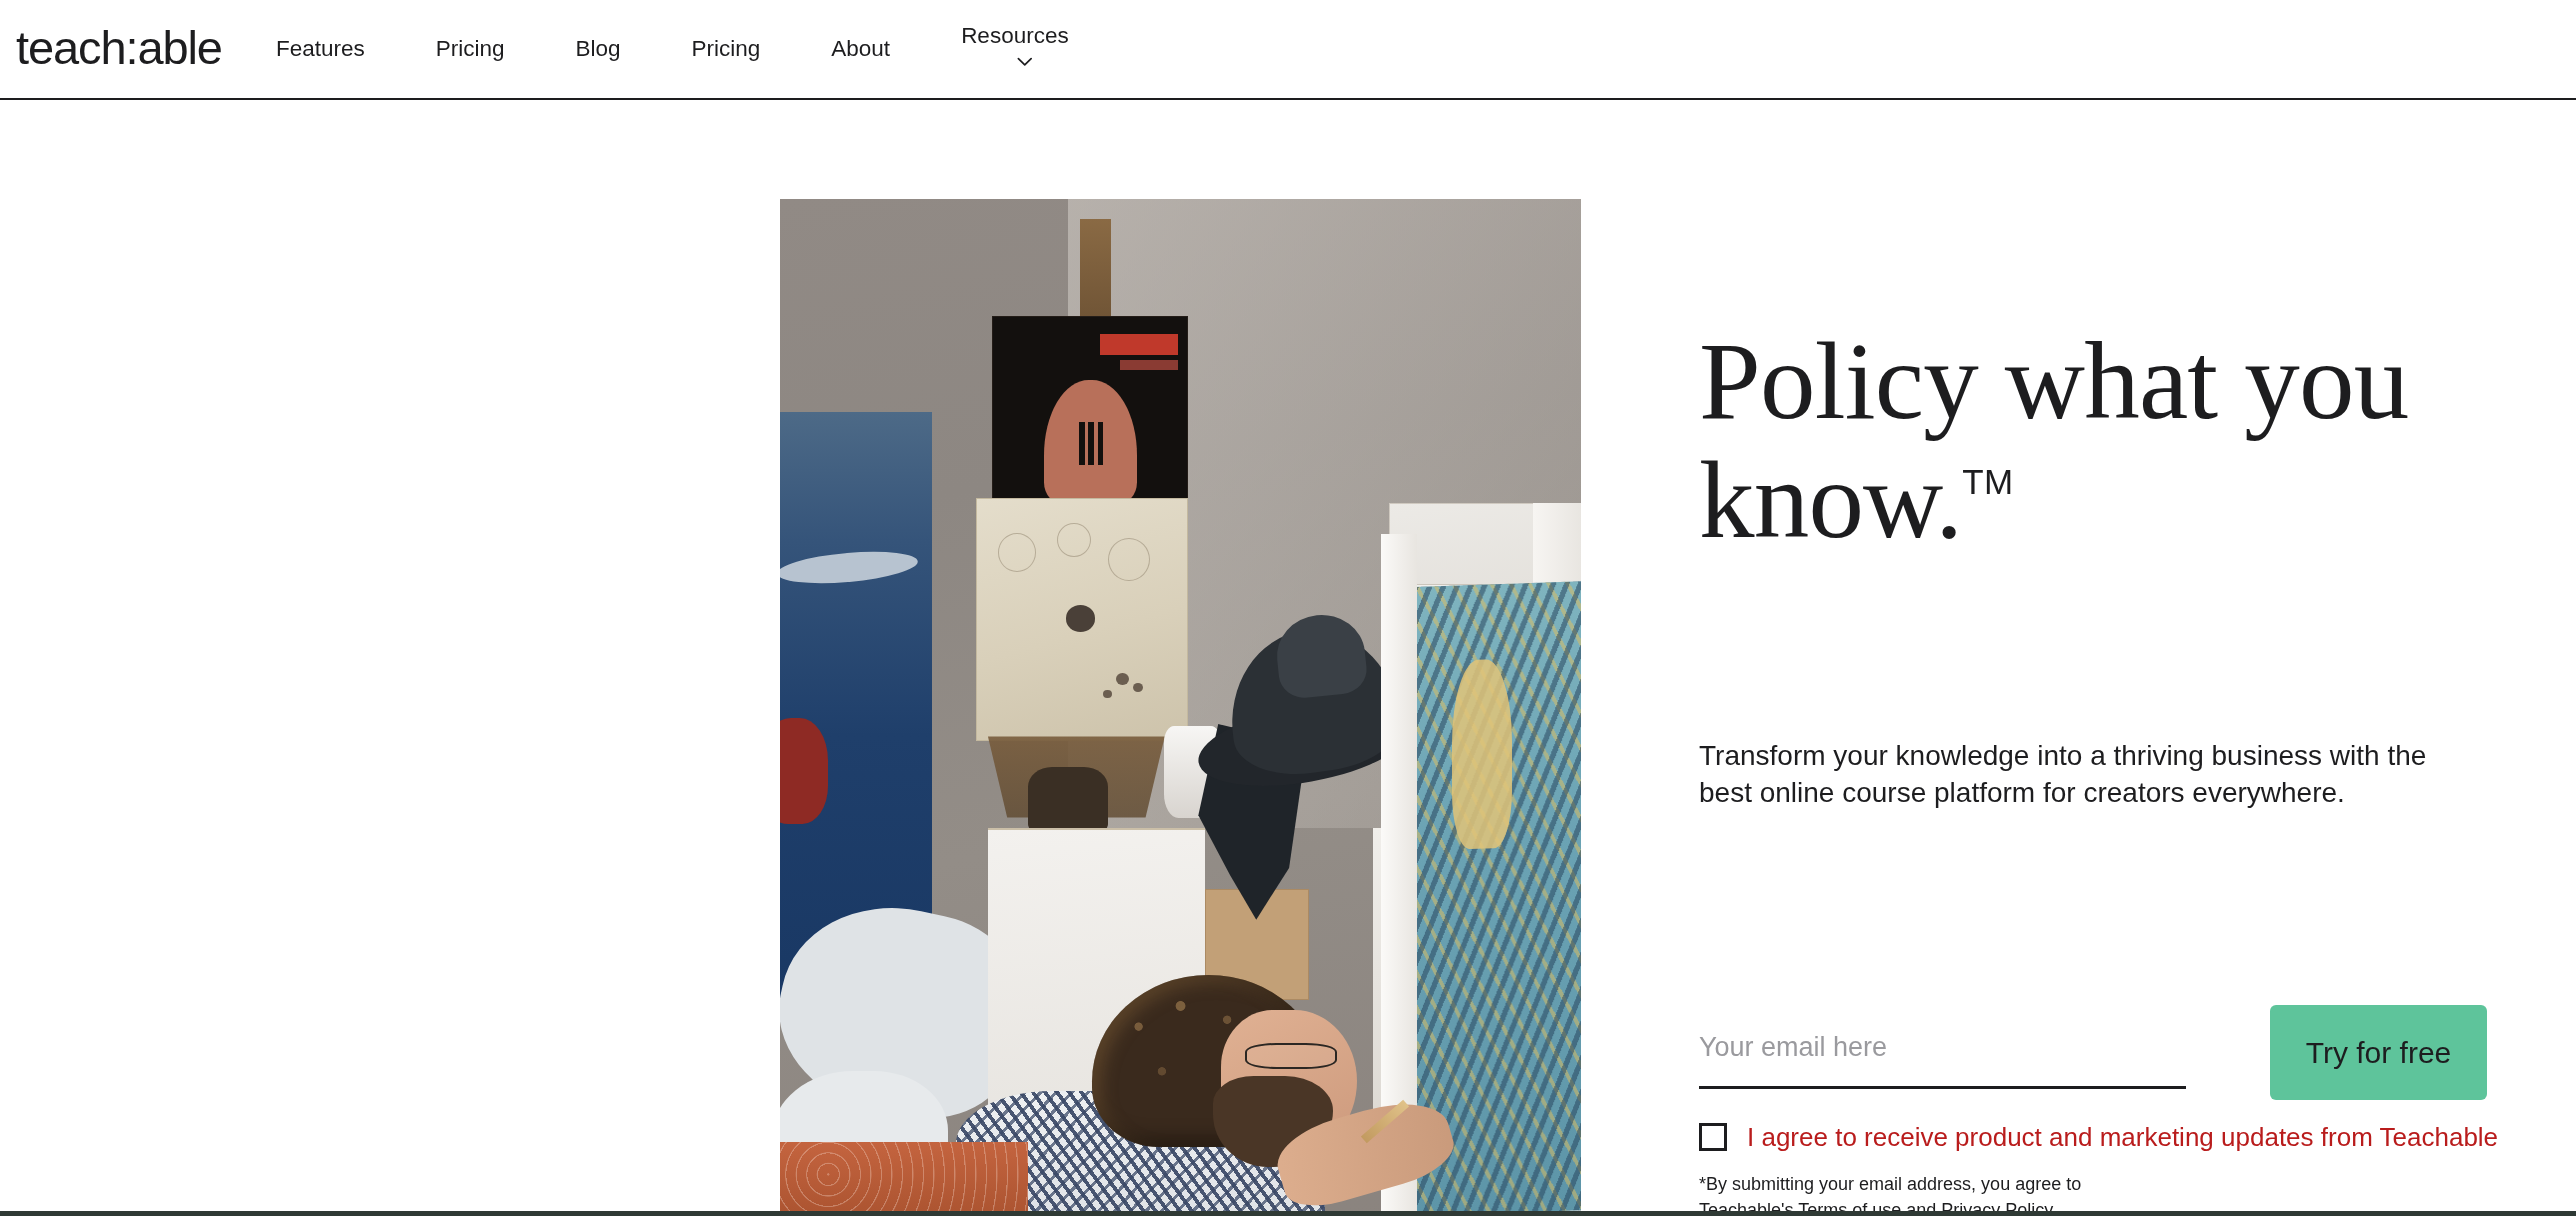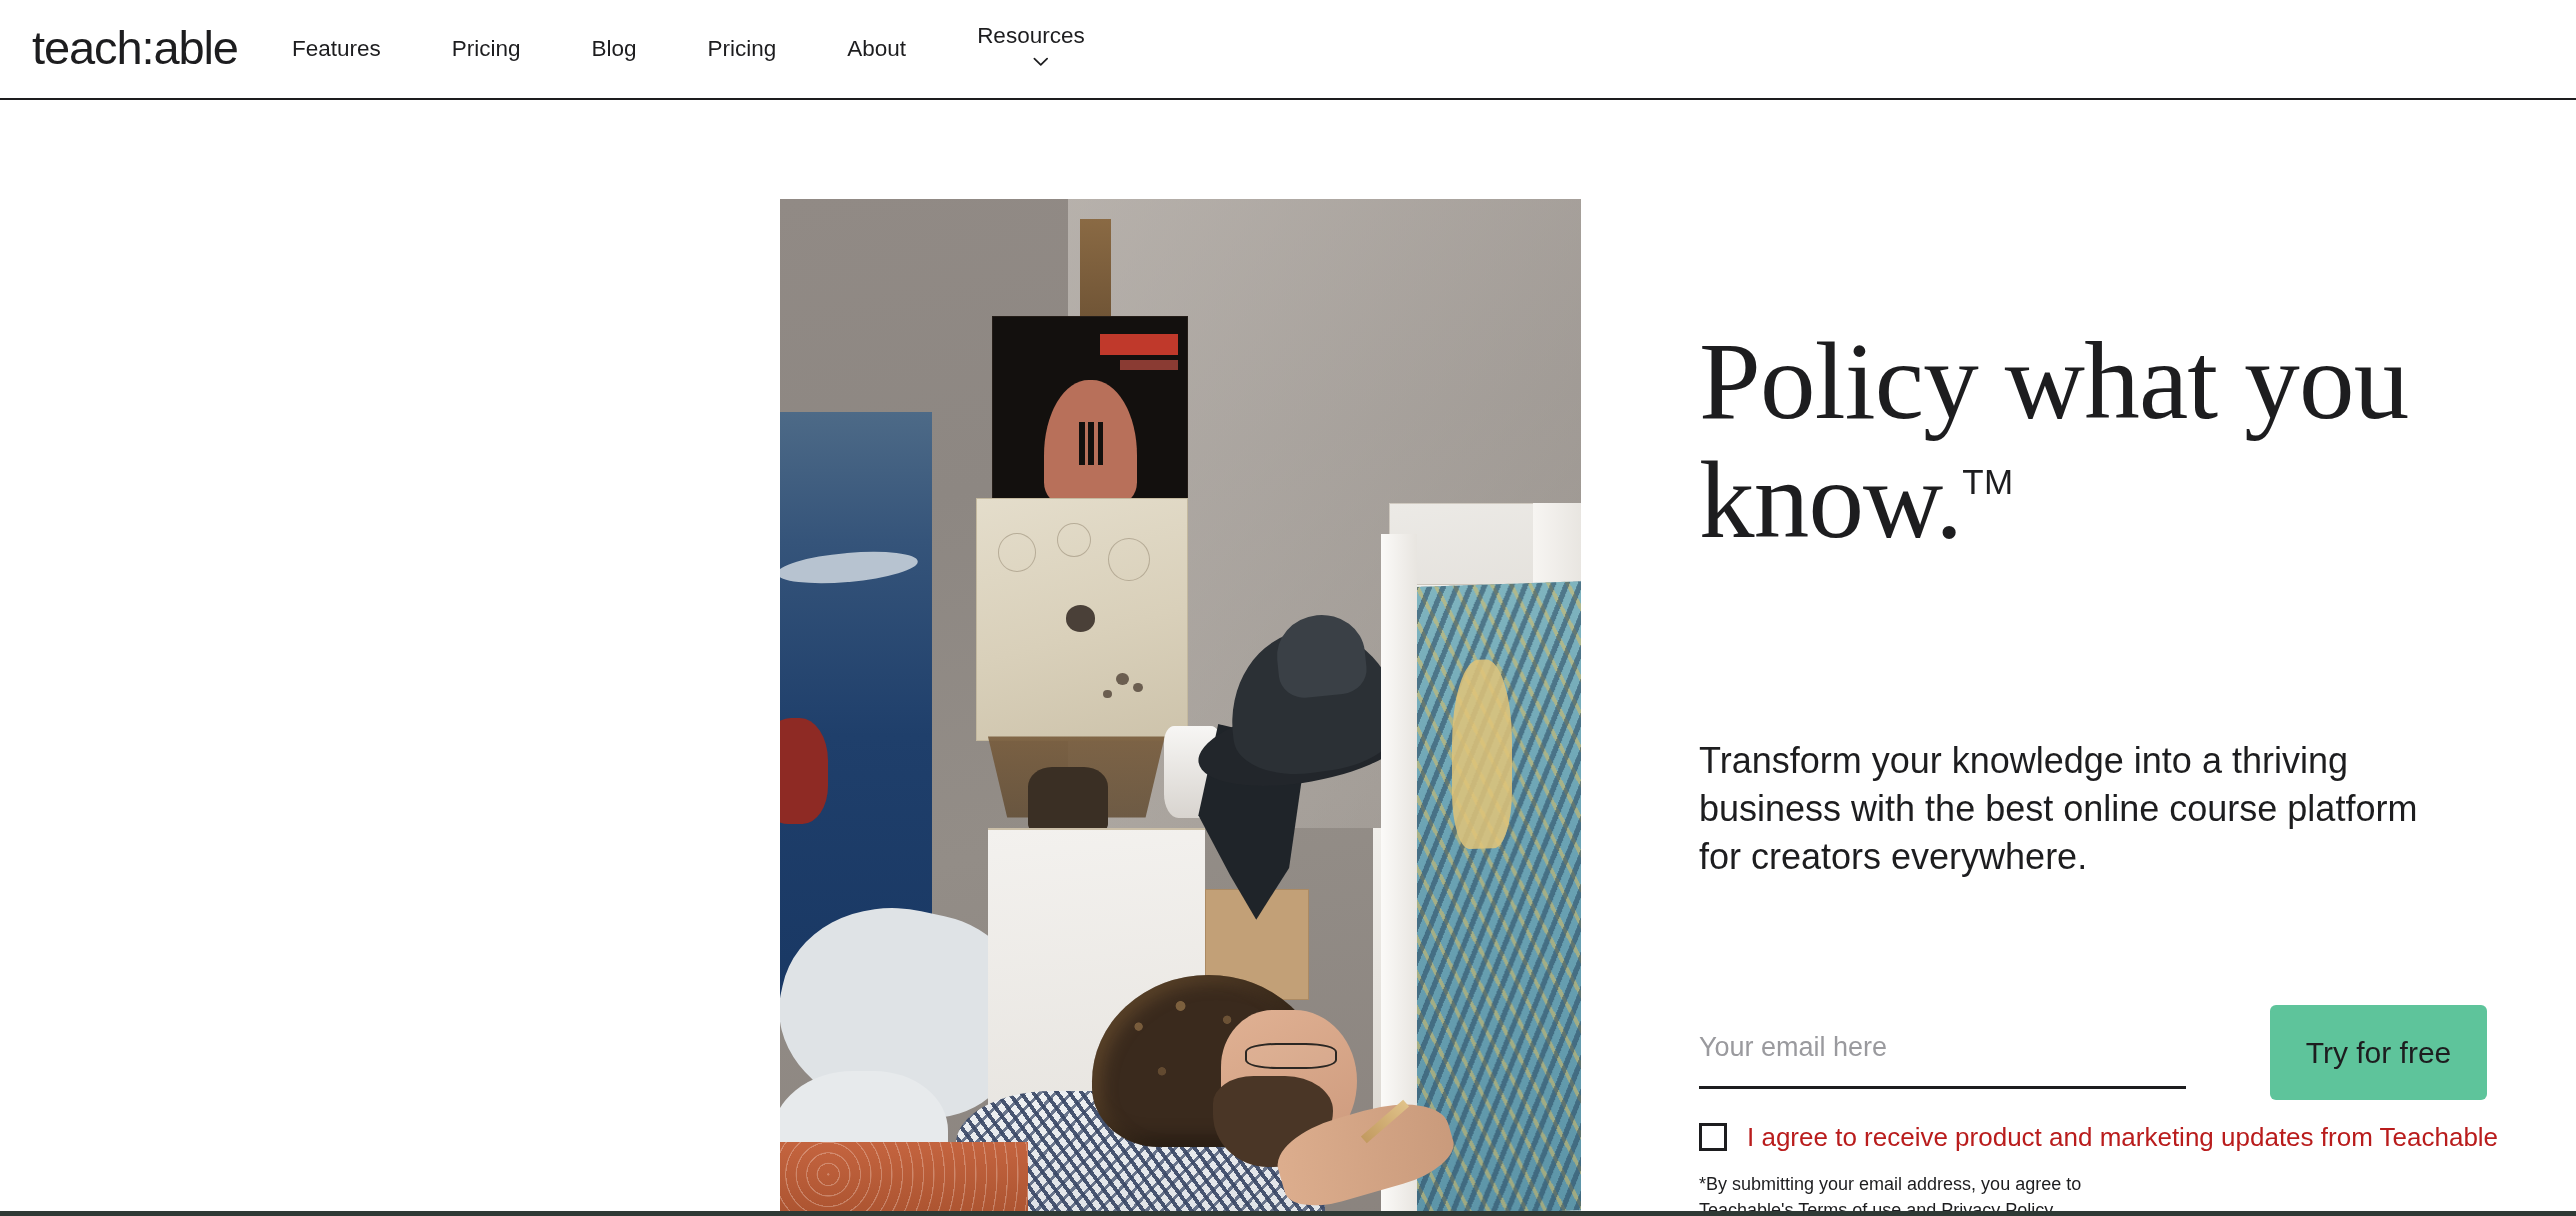--- a/index.html
+++ b/index.html
@@ -25,21 +25,21 @@
     top: 0; left: 0;
     width: 2576px;
     height: 100px;
     background: #ffffff;
     border-bottom: 2.3px solid #1d1d1f;
     display: flex;
     align-items: center;
   }
 
   .logo {
-    margin-left: 32px;
+    margin-left: 16px;
     font-family: "Liberation Sans", sans-serif;
     font-size: 47px;
     font-weight: 300;
     letter-spacing: -1.1px;
     color: #1d1d1f;
     line-height: 1;
     white-space: nowrap;
     margin-top: -3px;
   }
 
@@ -471,21 +471,21 @@
     letter-spacing: 0.4px;
     position: relative;
     top: -4.5px;
   }
 
   .subhead {
     position: absolute;
     top: 637px;
     left: 0;
     width: 728px;
-    font-size: 36px;
+    font-size: 28px;
     font-weight: 400;
     line-height: 1.33;
     color: #1d1d1f;
   }
 
   
   .form-row {
     position: absolute;
     top: 905px;
     left: 0;

